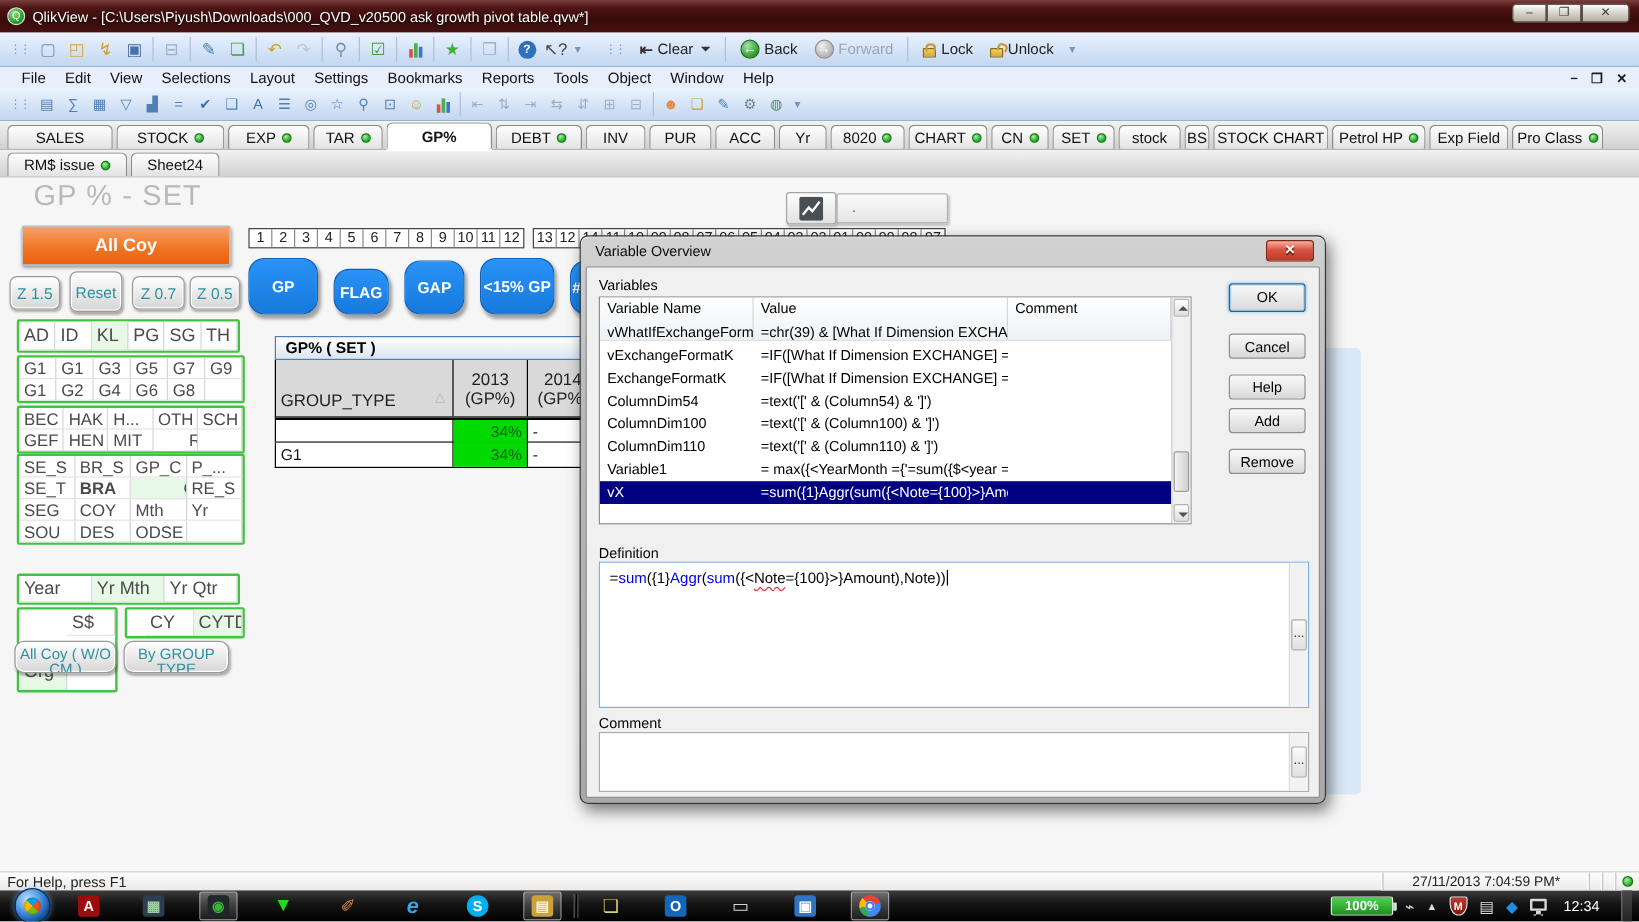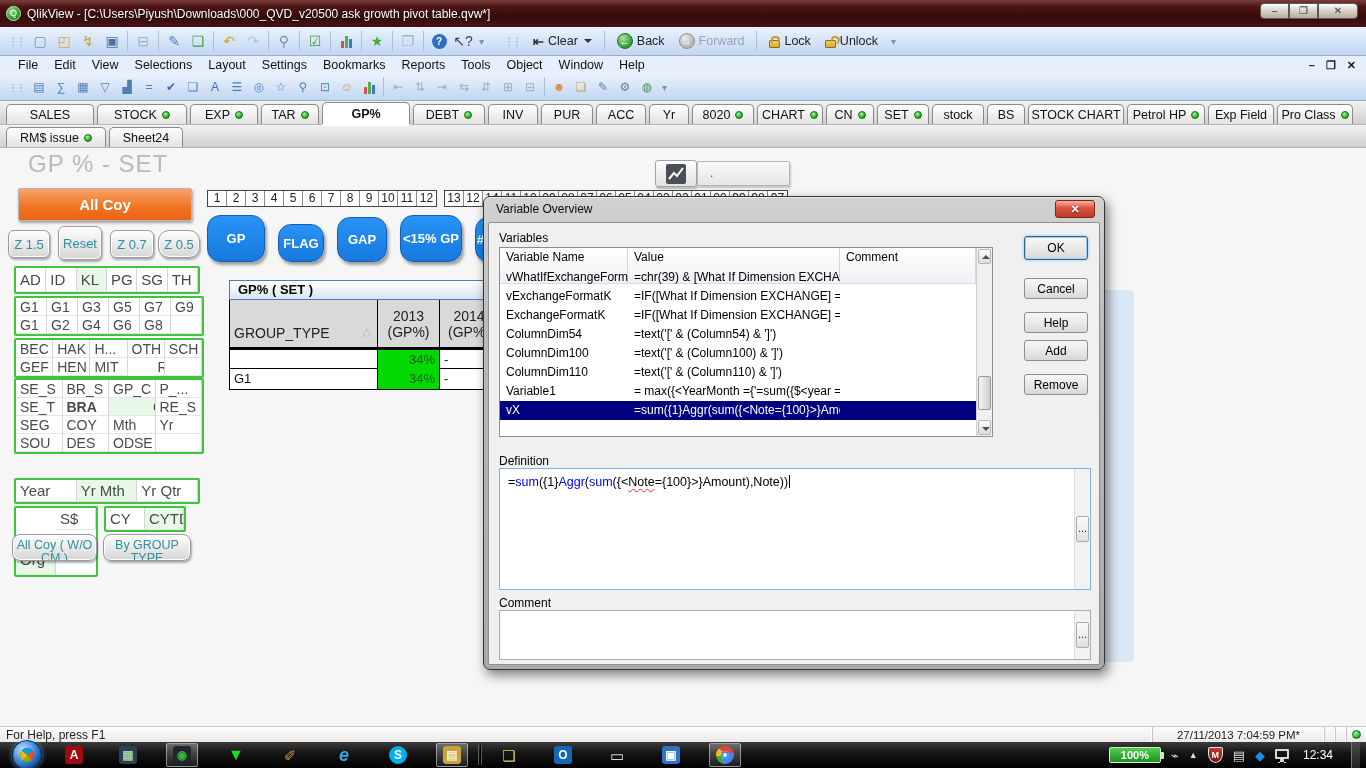--- a/index.html
+++ b/index.html
@@ -72,21 +72,21 @@
   .allcoy { position:absolute; left:18px; top:40px; width:174px; height:33px;
     background:linear-gradient(#f9a268,#f07322 60%,#e96212); border:1px solid #b5b5b5; border-radius:2px;
     color:#fff; font-weight:bold; font-size:15px; display:flex; align-items:center; justify-content:center;
     box-shadow:1px 2px 3px rgba(0,0,0,.35); }
   .silver-btn { position:absolute; background:linear-gradient(#ffffff,#ececec 45%,#d6d6d6);
     border:1px solid #9a9a9a; border-radius:6px; box-shadow:1px 2px 2px rgba(0,0,0,.3), inset 0 0 0 1px #fff;
     color:#2e8fa0; font-size:13px; display:flex; align-items:center; justify-content:center; text-align:center; }
   .zb0 { left:8px;  top:82px; width:42px; height:28px; }
   .zb1 { left:58px; top:78px; width:44px; height:34px; line-height:13px; }
   .zb2 { left:110px;top:82px; width:44px; height:28px; }
-  .zb3 { left:158px;top:82px; width:42px; height:28px;border-radius:11px; }
+  .zb3 { left:158px;top:82px; width:42px; height:28px; }
   .bb0 { left:12px; top:386px; width:85px; height:27px; font-size:12.5px; line-height:13px; overflow:hidden; align-items:flex-start; padding-top:4px; border-radius:8px; }
   .bb1 { left:103px;top:386px; width:88px; height:27px; font-size:12.5px; line-height:13px; overflow:hidden; align-items:flex-start; padding-top:4px; border-radius:8px; }
 
   .lb { position:absolute; background:#fff; border:2px solid #3fc43f; border-radius:2px; display:grid; }
   .lb-cell { border-right:1px solid #d5d5d5; border-bottom:1px solid #e5e5e5; color:#4a4a4a; padding-left:4px;
     overflow:hidden; white-space:nowrap; }
   .lb-cell.sel { background:#e7f8e7; }
 
   .strip { position:absolute; top:42px; display:flex; background:#fff; border:1px solid #444; height:17px; }
   .strip-cell { width:19px; border-right:1px solid #8a8a8a; text-align:center; font-size:12px; line-height:15px; color:#222; }
@@ -404,21 +404,21 @@
         <span>CN</span>
         <span class="tab-dot"></span>
       </div>
       <div class="tab" style="width: 52px;">
         <span>SET</span>
         <span class="tab-dot"></span>
       </div>
       <div class="tab" style="width: 52px;">
         <span>stock</span>
       </div>
-      <div class="tab" style="width: 38px;">
+      <div class="tab" style="width: 21px;">
         <span>BS</span>
       </div>
       <div class="tab" style="width: 96px;">
         <span>STOCK CHART</span>
       </div>
       <div class="tab" style="width: 78px;">
         <span>Petrol HP</span>
         <span class="tab-dot"></span>
       </div>
       <div class="tab" style="width: 66px;">
@@ -503,21 +503,21 @@
         </div>
         <div class="lb" style="left: 14px; top: 330px; width: 186px; font-size: 15px; grid-template-columns: repeat(3, 1fr);">
           <div class="lb-cell" style="line-height: 22px; height: 22px;">Year</div>
           <div class="lb-cell sel" style="line-height: 22px; height: 22px;">Yr Mth</div>
           <div class="lb-cell" style="line-height: 22px; height: 22px;">Yr Qtr</div>
         </div>
         <div class="lb" style="left: 14px; top: 358px; width: 84px; font-size: 15px; grid-template-columns: repeat(2, 1fr);">
           <div class="lb-cell sel" style="line-height: 22px; height: 26px; margin-top: 41px;">Org</div>
           <div class="lb-cell" style="line-height: 22px; height: 22px;">S$</div>
         </div>
-        <div class="lb" style="left: 104px; top: 358px; width: 82px; font-size: 15px; grid-template-columns: repeat(2, 1fr);">
+        <div class="lb" style="left: 104px; top: 358px; width: 100px; font-size: 15px; grid-template-columns: repeat(2, 1fr); padding-left: 15px;">
           <div class="lb-cell" style="line-height: 22px; height: 22px;">CY</div>
           <div class="lb-cell sel" style="line-height: 22px; height: 22px;">CYTD</div>
         </div>
       </div>
     <div class="silver-btn bb0">All Coy ( W/O CM )</div>
     <div class="silver-btn bb1">By GROUP TYPE</div>
 
     <div class="strip" id="month-strip" style="left:207px">
         <div class="strip-cell">1</div>
         <div class="strip-cell">2</div>

